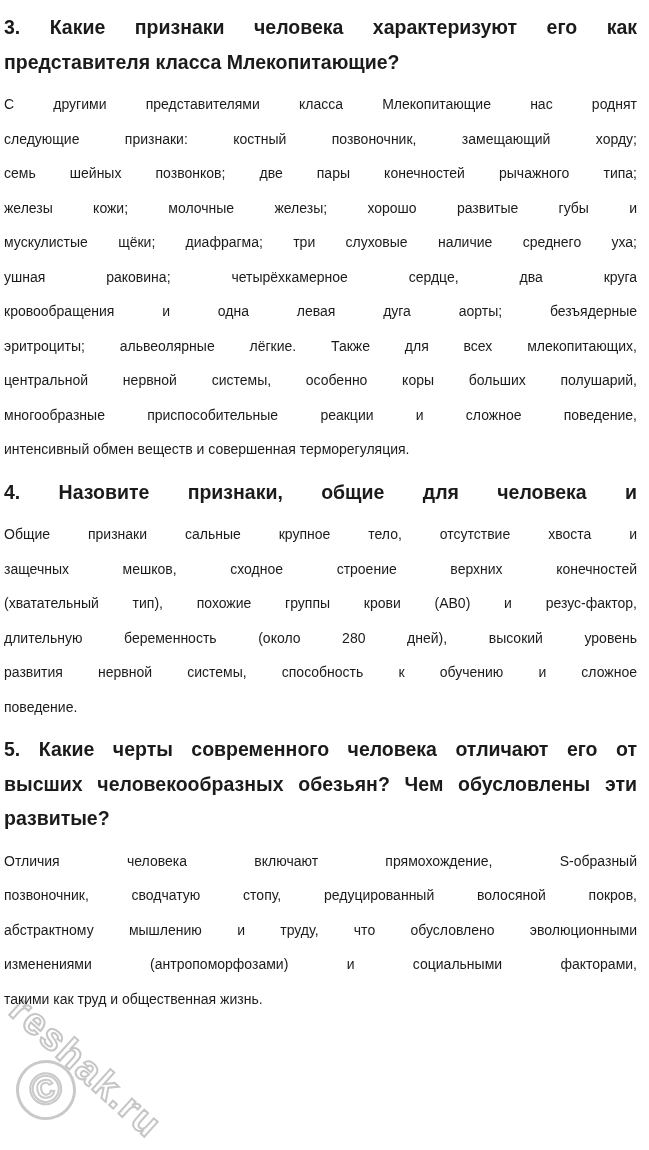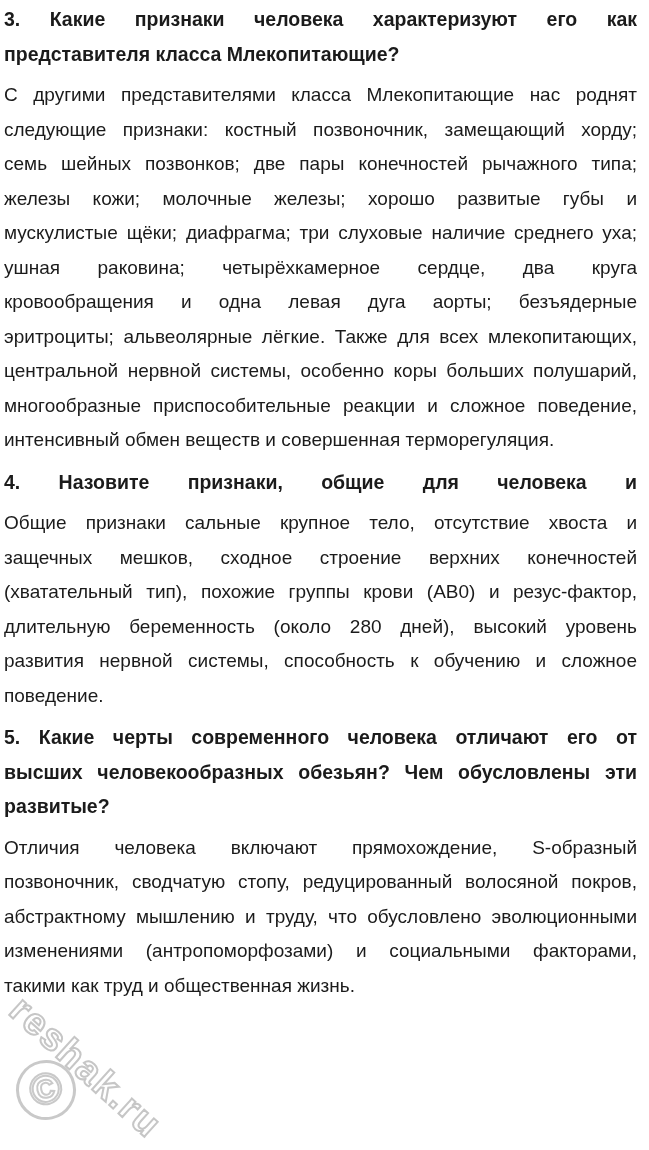--- a/index.html
+++ b/index.html
@@ -15,23 +15,23 @@
     font-family: "Liberation Sans", sans-serif;
     color: #1b1b1b;
   }
   .doc {
     position: relative;
     z-index: 1;
     padding: 2px 4px 0 4px;
     width: 641px;
     box-sizing: border-box;
   }
-  .block { margin: 0 0 7px 0; }
+  .block { margin: 8px 0 7px 0; }
   .line {
-    font-size: 19px;
+    font-size: 14px;
     line-height: 34.5px;
     height: 34.5px;
     text-align: justify;
     text-align-last: justify;
     white-space: normal;
     overflow: hidden;
   }
   .heading .line {
     font-weight: 700;
     font-size: 19.5px;

